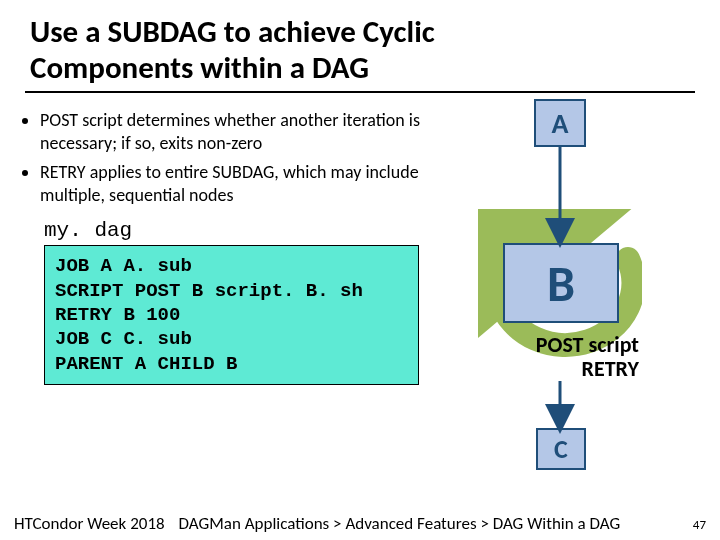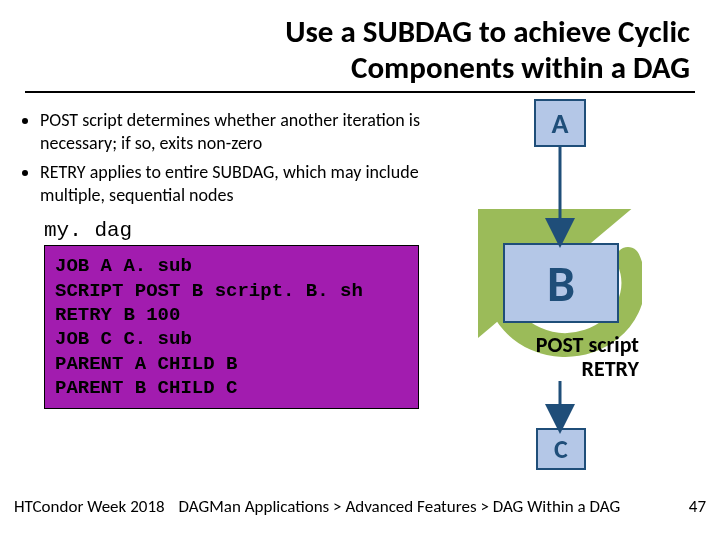--- a/index.html
+++ b/index.html
@@ -12,21 +12,21 @@
     color: #000;
     overflow: hidden;
   }
   .slide {
     position: relative;
     width: 720px;
     height: 540px;
     box-sizing: border-box;
   }
   .title {
-    text-align: right;
+    text-align: left;
     font-weight: 700;
     font-size: 31px;
     line-height: 1.15;
     padding: 14px 30px 6px 30px;
   }
   .title-rule {
     margin: 0 25px 10px 25px;
     border: none;
     border-bottom: 2px solid #000;
   }
@@ -47,21 +47,21 @@
   .bullets li { margin-bottom: 6px; }
   .dagname {
     font-family: "Courier New", monospace;
     font-size: 21px;
     margin-left: 22px;
     margin-bottom: 3px;
   }
   .codebox {
     margin-left: 22px;
     width: 375px;
-    background: #a21caf;
+    background: #5eead4;
     border: 1px solid #000;
     padding: 8px 10px;
     font-family: "Courier New", monospace;
     font-size: 19px;
     line-height: 1.28;
     font-weight: 600;
     box-sizing: border-box;
   }
   .codebox .line { white-space: pre; }
   .right {
@@ -93,33 +93,33 @@
     position: absolute;
     left: 14px; top: 230px;
     text-align: right;
     font-weight: 700;
     font-size: 22px;
     line-height: 1.1;
     width: 155px;
   }
   .footer {
     position: absolute;
-    bottom: 23px;
+    bottom: 6px;
     left: 0;
     width: 100%;
     display: flex;
     align-items: baseline;
     font-size: 17px;
     padding: 0 14px;
     box-sizing: border-box;
     gap: 14px;
   }
   .footer .event { white-space:nowrap;}
   .footer .crumb { flex:1;}
-  .footer .pnum { font-size:17px;margin-left:41px;}
+  .footer .pnum { font-size:13px;margin-left:41px;}
 </style>
 </head>
 <body>
 
 <div class="slide">
   <div class="title">
     <span>Use a SUBDAG to achieve Cyclic</span><br>
     <span>Components within a DAG</span>
   </div>
   <hr class="title-rule">
@@ -130,21 +130,20 @@
         <li>POST script determines whether another iteration is necessary; if so, exits non-zero</li>
         <li>RETRY applies to entire SUBDAG, which may include multiple, sequential nodes</li>
       </ul>
       <div class="dagname">my. dag</div>
       <div class="codebox">
         <div class="line">JOB A A. sub</div>
         <div class="line">SCRIPT POST B script. B. sh</div>
         <div class="line">RETRY B 100</div>
         <div class="line">JOB C C. sub</div>
         <div class="line">PARENT A CHILD B</div>
-        <div class="line">PARENT B CHILD C</div>
       </div>
     </div>
 
     <div class="right">
 
       <svg class="ring" viewBox="0 0 164 148">
         <defs>
           <marker id="ringhead" markerWidth="8" markerHeight="8" refX="4" refY="4" orient="auto">
             <path d="M0,0 L8,4 L0,8 Z" fill="#9bbb59"></path>
           </marker>

